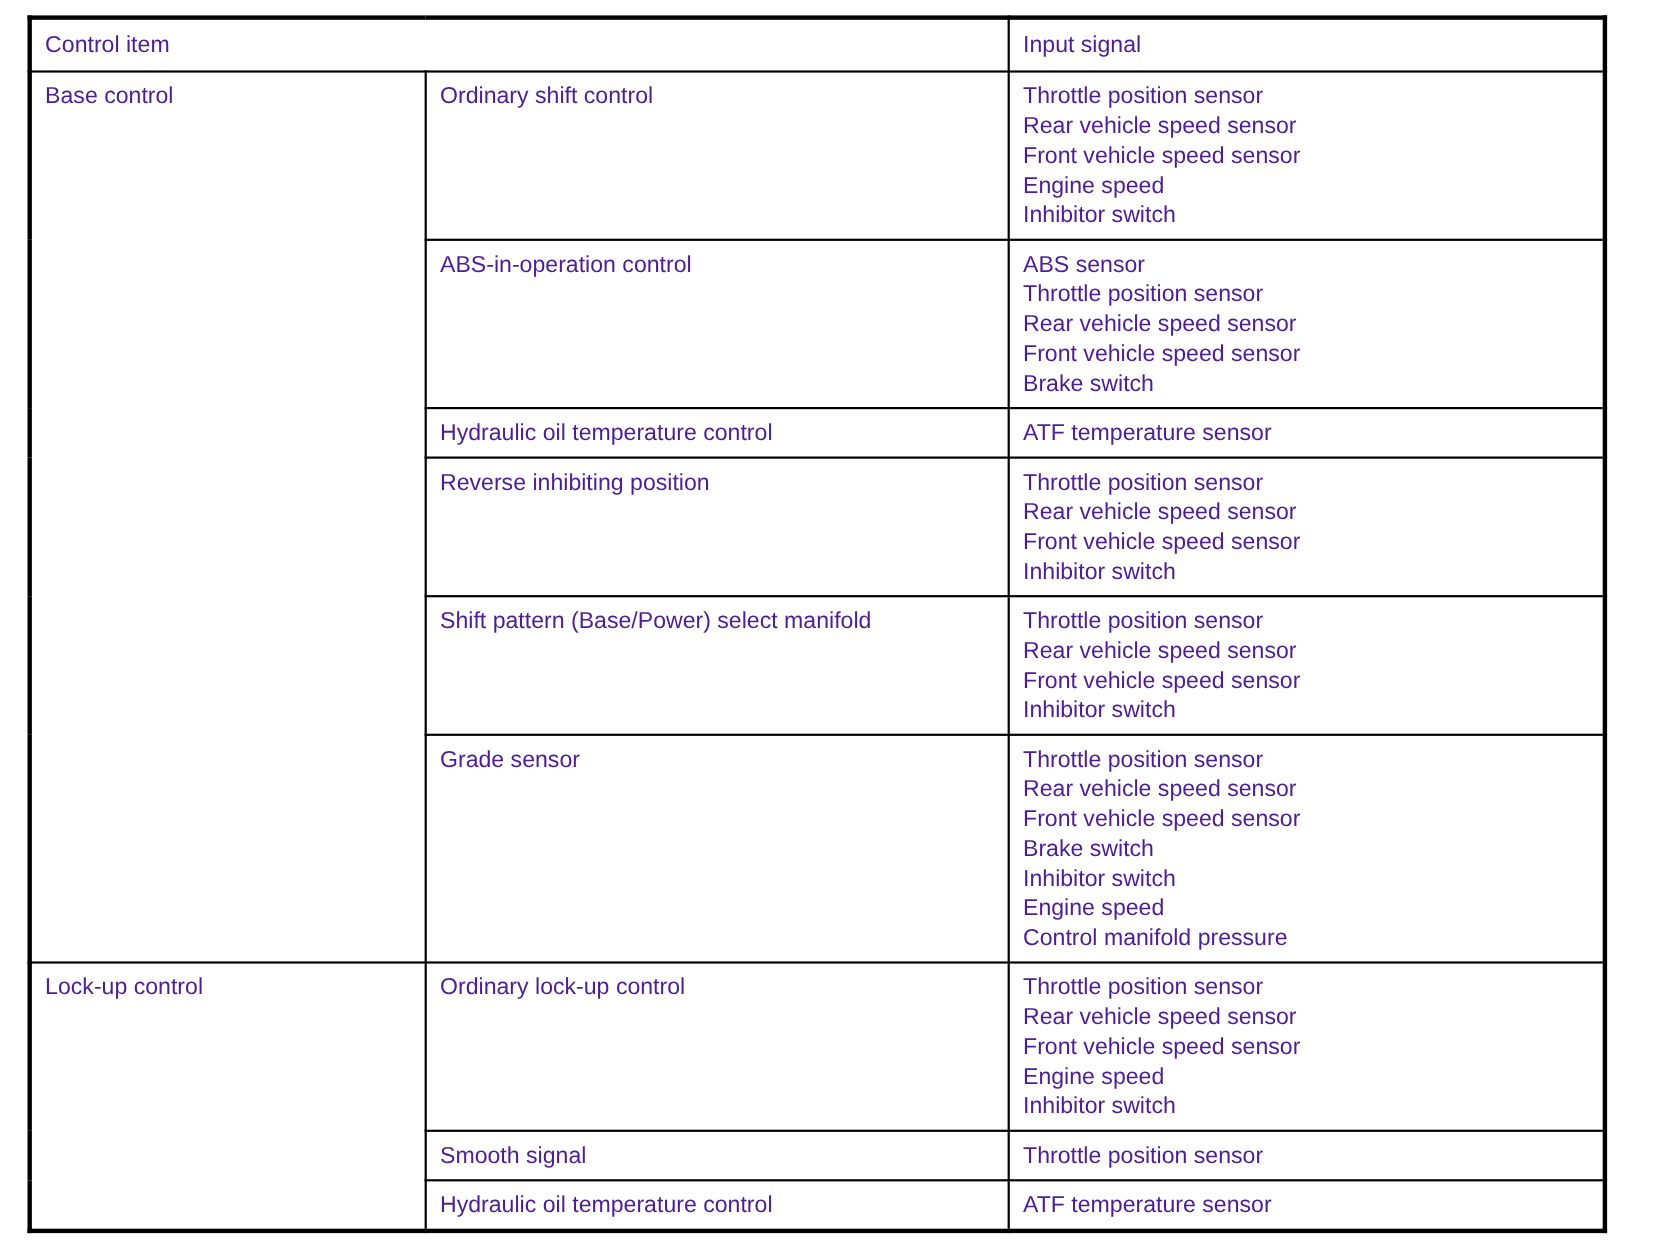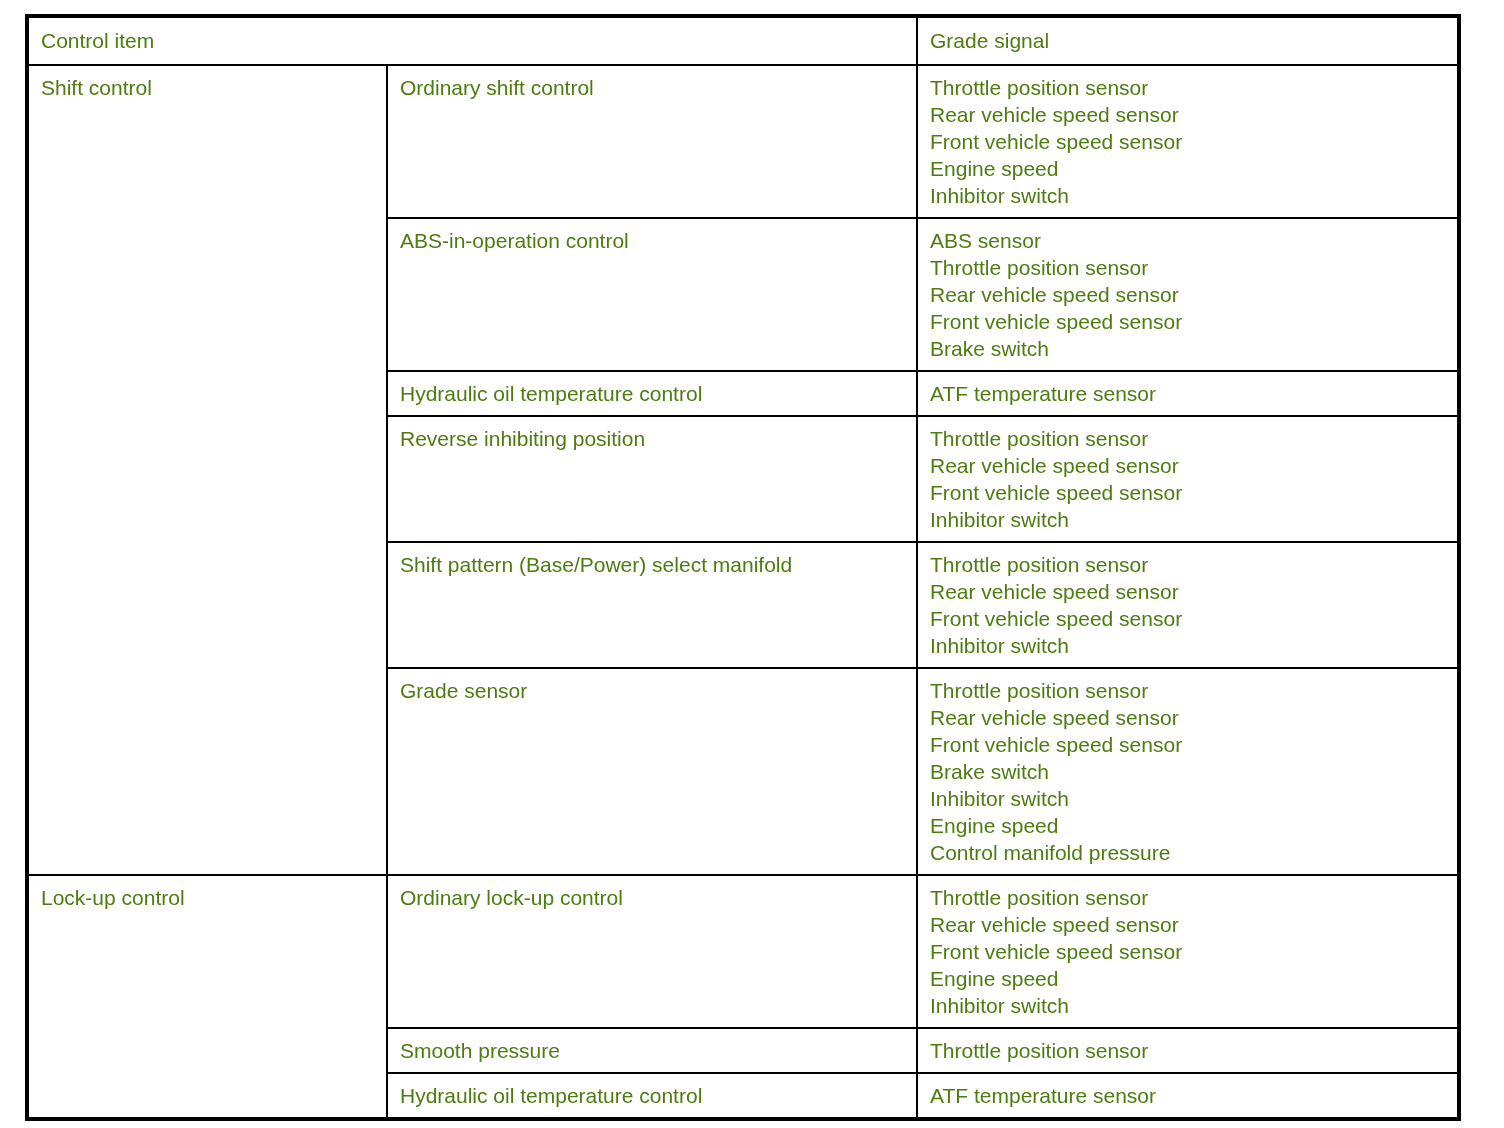--- a/index.html
+++ b/index.html
@@ -36,21 +36,21 @@
   table.spec-table col.col-signal { width: 542px; }
   .spec-table th,
   .spec-table td {
     border: 2px solid #000000;
     font-size: 21px;
     line-height: 27px;
     font-weight: 400;
     text-align: left;
     vertical-align: top;
     padding: 8px 12px;
-    color: #4d7c0f;
+    color: #4c1d95;
     background: #ffffff;
     overflow: hidden;
   }
   .spec-table thead th {
     padding-top: 9px;
     padding-bottom: 9px;
     height: 28px;
   }
   .signal-line {
     white-space: nowrap;
@@ -62,26 +62,26 @@
 <div class="page">
   <table class="spec-table">
     <colgroup>
       <col class="col-group">
       <col class="col-sub">
       <col class="col-signal">
     </colgroup>
     <thead>
       <tr>
         <th colspan="2">Control item</th>
-        <th>Grade signal</th>
+        <th>Input signal</th>
       </tr>
     </thead>
     <tbody id="table-body">
         <tr>
-          <td rowspan="6">Shift control</td>
+          <td rowspan="6">Base control</td>
           <td>Ordinary shift control</td>
           <td>
             <div class="signal-line">Throttle position sensor</div>
             <div class="signal-line">Rear vehicle speed sensor</div>
             <div class="signal-line">Front vehicle speed sensor</div>
             <div class="signal-line">Engine speed</div>
             <div class="signal-line">Inhibitor switch</div>
           </td>
         </tr>
         <tr>
@@ -135,21 +135,21 @@
           <td>Ordinary lock-up control</td>
           <td>
             <div class="signal-line">Throttle position sensor</div>
             <div class="signal-line">Rear vehicle speed sensor</div>
             <div class="signal-line">Front vehicle speed sensor</div>
             <div class="signal-line">Engine speed</div>
             <div class="signal-line">Inhibitor switch</div>
           </td>
         </tr>
         <tr>
-          <td>Smooth pressure</td>
+          <td>Smooth signal</td>
           <td>
             <div class="signal-line">Throttle position sensor</div>
           </td>
         </tr>
         <tr>
           <td>Hydraulic oil temperature control</td>
           <td>
             <div class="signal-line">ATF temperature sensor</div>
           </td>
         </tr>

